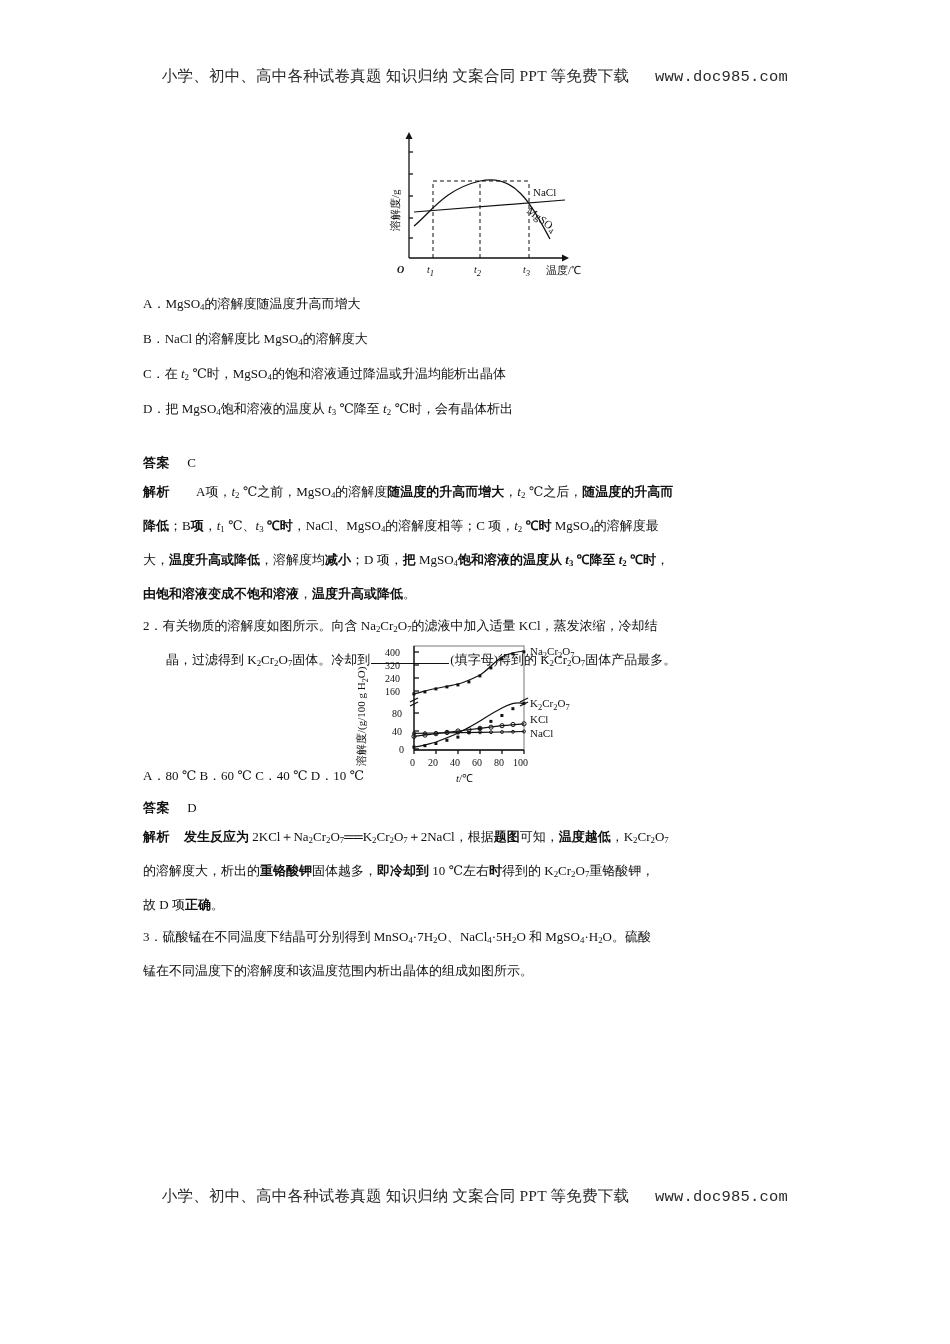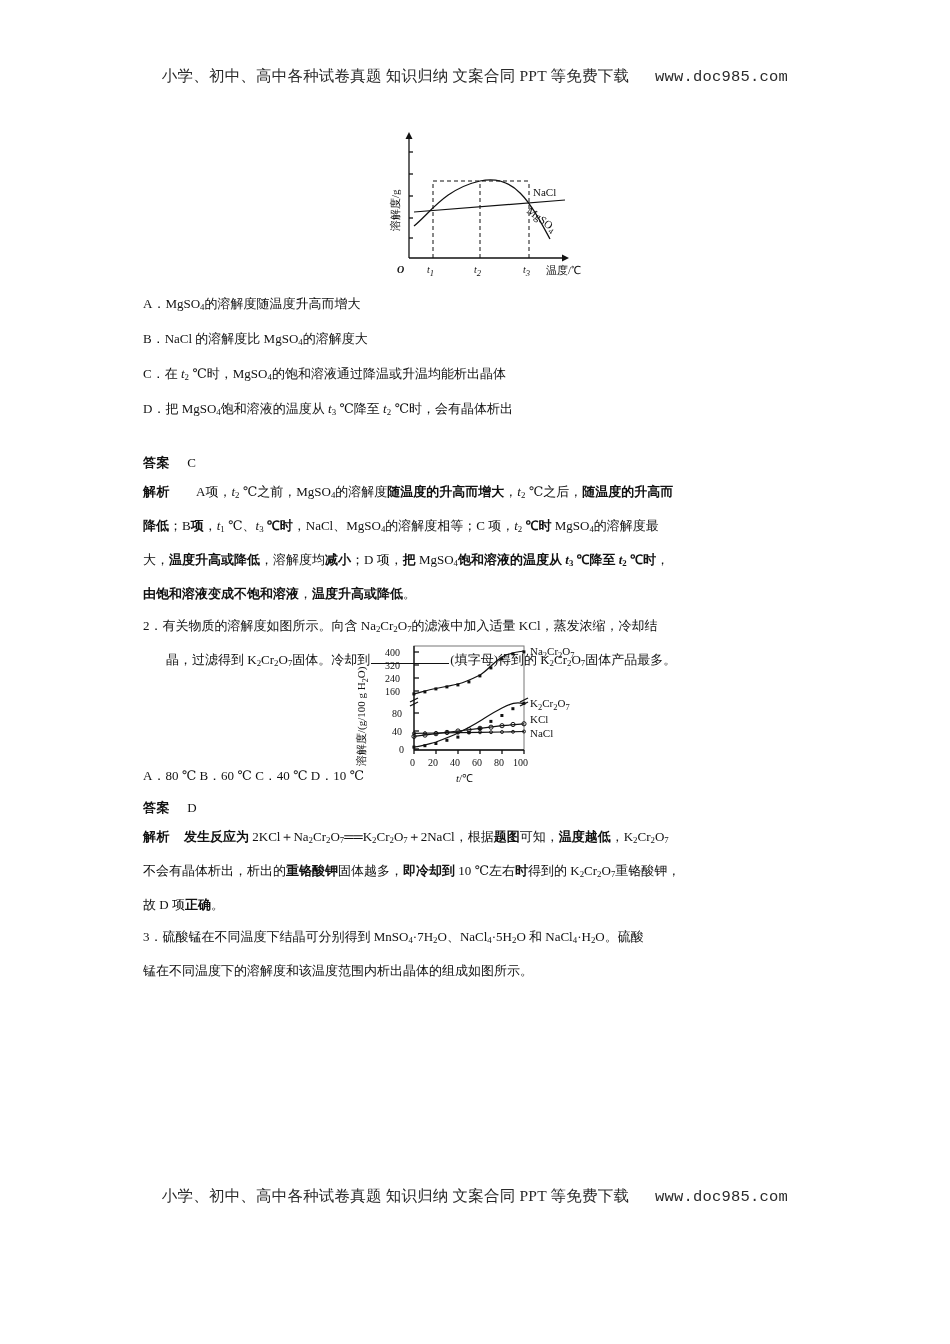--- a/index.html
+++ b/index.html
@@ -305,30 +305,30 @@
     <div class="line">A．80 ℃  B．60 ℃  C．40 ℃  D．10 ℃</div>
     <div class="line" style="margin-top:2px;">
       <span class="lbl">答案</span>
       <span style="margin-left:14px;">D</span>
     </div>
     <div class="para">
       <div class="line">
         <span class="lbl">解析</span><span class="bold" style="margin-left:14px;">发生反应为</span><span> 2KCl＋Na</span><sub>2</sub><span>Cr</span><sub>2</sub><span>O</span><sub>7</sub><span>══K</span><sub>2</sub><span>Cr</span><sub>2</sub><span>O</span><sub>7</sub><span>＋2NaCl，根据</span><span class="bold">题图</span><span>可知，</span><span class="bold">温度越低</span><span>，K</span><sub>2</sub><span>Cr</span><sub>2</sub><span>O</span><sub>7</sub>
       </div>
       <div class="line">
-        <span>不会有晶体析出，析出的</span><span class="bold">重铬酸钾</span><span>固体越多，</span><span class="bold">即冷却到</span><span> 10 ℃左右</span><span class="bold">时</span><span>得到的 K</span><sub>2</sub><span>Cr</span><sub>2</sub><span>O</span><sub>7</sub><span>重铬酸钾，</span>
+        <span>的溶解度大，析出的</span><span class="bold">重铬酸钾</span><span>固体越多，</span><span class="bold">即冷却到</span><span> 10 ℃左右</span><span class="bold">时</span><span>得到的 K</span><sub>2</sub><span>Cr</span><sub>2</sub><span>O</span><sub>7</sub><span>重铬酸钾，</span>
       </div>
       <div class="line">
         <span>故 D 项</span><span class="bold">正确</span><span>。</span>
       </div>
     </div>
 
     <div class="para" style="margin-top:3px;">
       <div class="line">
-        <span>3．</span><span>硫酸锰在不同温度下结晶可分别得到 MnSO</span><sub>4</sub><span>·7H</span><sub>2</sub><span>O、NaCl</span><sub>4</sub><span>·5H</span><sub>2</sub><span>O 和 NaCl</span><sub>4</sub><span>·H</span><sub>2</sub><span>O。硫酸</span>
+        <span>3．</span><span>硫酸锰在不同温度下结晶可分别得到 MnSO</span><sub>4</sub><span>·7H</span><sub>2</sub><span>O、NaCl</span><sub>4</sub><span>·5H</span><sub>2</sub><span>O 和 MgSO</span><sub>4</sub><span>·H</span><sub>2</sub><span>O。硫酸</span>
       </div>
       <div class="line">锰在不同温度下的溶解度和该温度范围内析出晶体的组成如图所示。</div>
     </div>
   </div>
 
   <div class="running-foot">
     <span>小学、初中、高中各种试卷真题 知识归纳 文案合同 PPT 等免费下载</span><span class="url">www.doc985.com</span>
   </div>
 
 </div>

